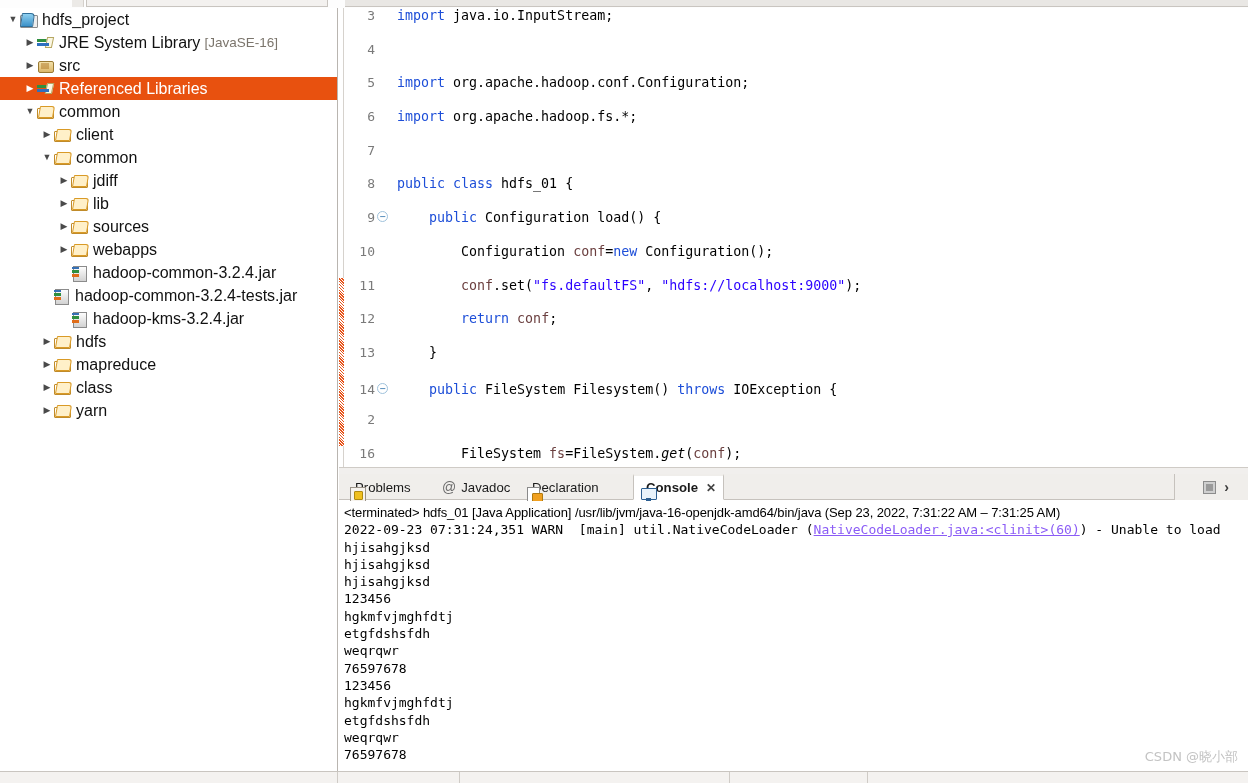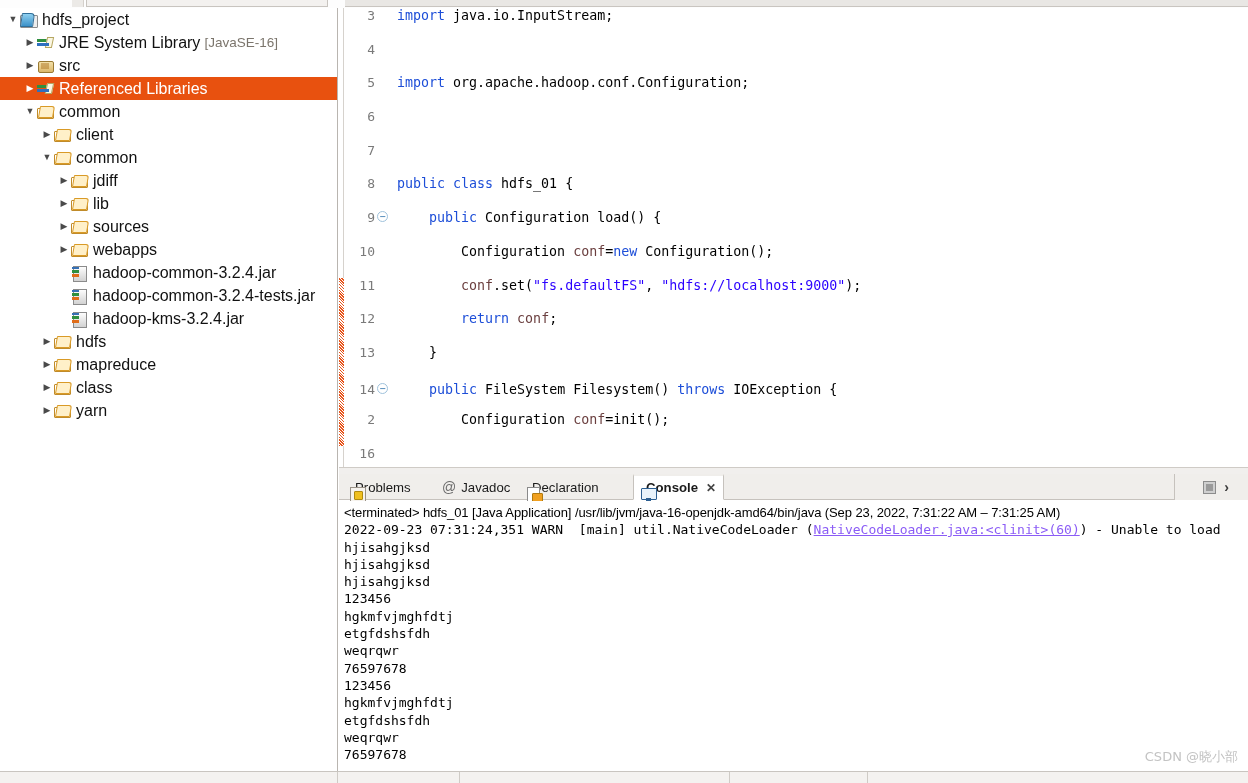--- a/index.html
+++ b/index.html
@@ -343,21 +343,21 @@
         <span class="arrow empty"></span>
         <span class="icon">
           <span class="ic-jar">
             <span class="bar3"></span>
             <span class="bar1"></span>
             <span class="bar2"></span>
           </span>
         </span>
         <span class="label">hadoop-common-3.2.4.jar</span>
       </div>
-      <div class="tree-row" style="padding-left: 57px;">
+      <div class="tree-row" style="padding-left: 39px;">
         <span class="arrow empty"></span>
         <span class="icon">
           <span class="ic-jar">
             <span class="bar3"></span>
             <span class="bar1"></span>
             <span class="bar2"></span>
           </span>
         </span>
         <span class="label">hadoop-common-3.2.4-tests.jar</span>
       </div>
@@ -402,31 +402,31 @@
       </div>
     </div>
 
   <div class="editor">
     <div class="gutter-left-border"></div>
     <div class="change-bar" id="changebar" style="top: 269.6px; height: 168.5px;"></div>
     <div class="code-area" id="codearea">
         <div class="code-line" style="top: 0px;"><span class="ln">3</span><span class="src"><span class="hl-kw">import</span><span class="hl-plain"> java.io.InputStream;</span></span></div>
         <div class="code-line" style="top: 16.85px;"><span class="ln">4</span><span class="src"></span></div>
         <div class="code-line" style="top: 33.7px;"><span class="ln">5</span><span class="src"><span class="hl-kw">import</span><span class="hl-plain"> org.apache.hadoop.conf.Configuration;</span></span></div>
-        <div class="code-line" style="top: 50.55px;"><span class="ln">6</span></div>
+        <div class="code-line" style="top: 50.55px;"><span class="ln">6</span><span class="src"><span class="hl-kw">import</span><span class="hl-plain"> org.apache.hadoop.fs.*;</span></span></div>
         <div class="code-line" style="top: 67.4px;"><span class="ln">7</span><span class="src"></span></div>
         <div class="code-line" style="top: 84.25px;"><span class="ln">8</span><span class="src"><span class="hl-kw">public class</span><span class="hl-plain"> hdfs_01 {</span></span></div>
         <div class="code-line" style="top: 101.1px;"><span class="ln">9</span><span class="fold">−</span><span class="src"><span class="hl-plain">    </span><span class="hl-kw">public</span><span class="hl-plain"> Configuration load() {</span></span></div>
         <div class="code-line" style="top: 117.95px;"><span class="ln">10</span><span class="src"><span class="hl-plain">        Configuration </span><span class="hl-var">conf</span><span class="hl-plain">=</span><span class="hl-kw">new</span><span class="hl-plain"> Configuration();</span></span></div>
         <div class="code-line" style="top: 134.8px;"><span class="ln">11</span><span class="src"><span class="hl-plain">        </span><span class="hl-var">conf</span><span class="hl-plain">.set(</span><span class="hl-str">"fs.defaultFS"</span><span class="hl-plain">, </span><span class="hl-str">"hdfs://localhost:9000"</span><span class="hl-plain">);</span></span></div>
         <div class="code-line" style="top: 151.65px;"><span class="ln">12</span><span class="src"><span class="hl-plain">        </span><span class="hl-kw">return</span><span class="hl-plain"> </span><span class="hl-var">conf</span><span class="hl-plain">;</span></span></div>
         <div class="code-line" style="top: 168.5px;"><span class="ln">13</span><span class="src"><span class="hl-plain">    }</span></span></div>
         <div class="code-line" style="top: 189px;"><span class="ln">14</span><span class="fold">−</span><span class="src"><span class="hl-plain">    </span><span class="hl-kw">public</span><span class="hl-plain"> FileSystem Filesystem() </span><span class="hl-kw">throws</span><span class="hl-plain"> IOException {</span></span></div>
-        <div class="code-line" style="top: 202.2px;"><span class="ln">2</span><span class="src"><span class="hl-plain">        Configuration </span><span class="hl-var">conf</span><span class="hl-plain">=init();</span></span></div>
-        <div class="code-line" style="top: 219.05px;"><span class="ln">16</span></div>
+        <div class="code-line" style="top: 202.2px;"><span class="ln">2</span></div>
+        <div class="code-line" style="top: 219.05px;"><span class="ln">16</span><span class="src"><span class="hl-plain">        FileSystem </span><span class="hl-var">fs</span><span class="hl-plain">=FileSystem.</span><span class="hl-italic">get</span><span class="hl-plain">(</span><span class="hl-var">conf</span><span class="hl-plain">);</span></span></div>
       </div>
     <div class="editor-bottom-edge"></div>
   </div>
 
   <div class="console-panel">
     <div class="tabbar" id="tabbar">
       <div class="tab-trail"></div>
       <div class="rightbar">
         <div class="btn-stop">
             <i></i>

